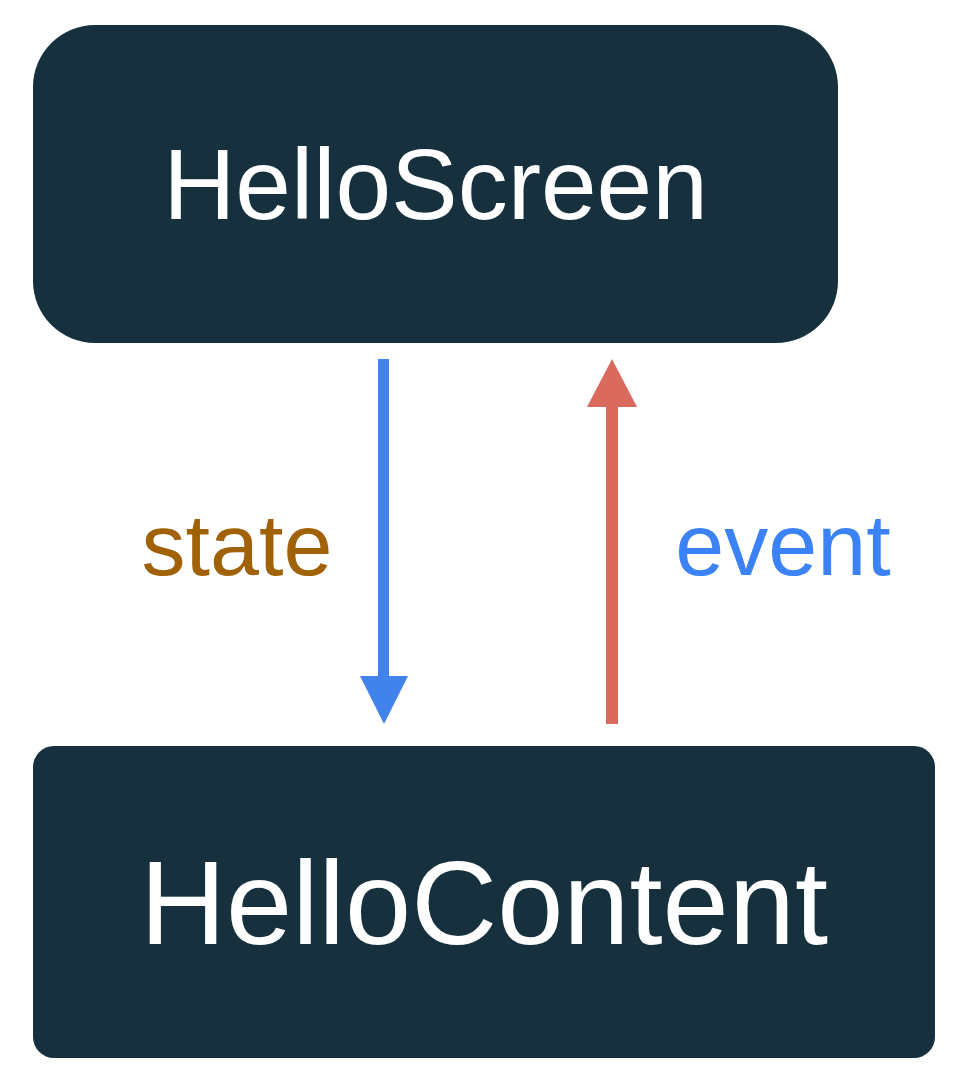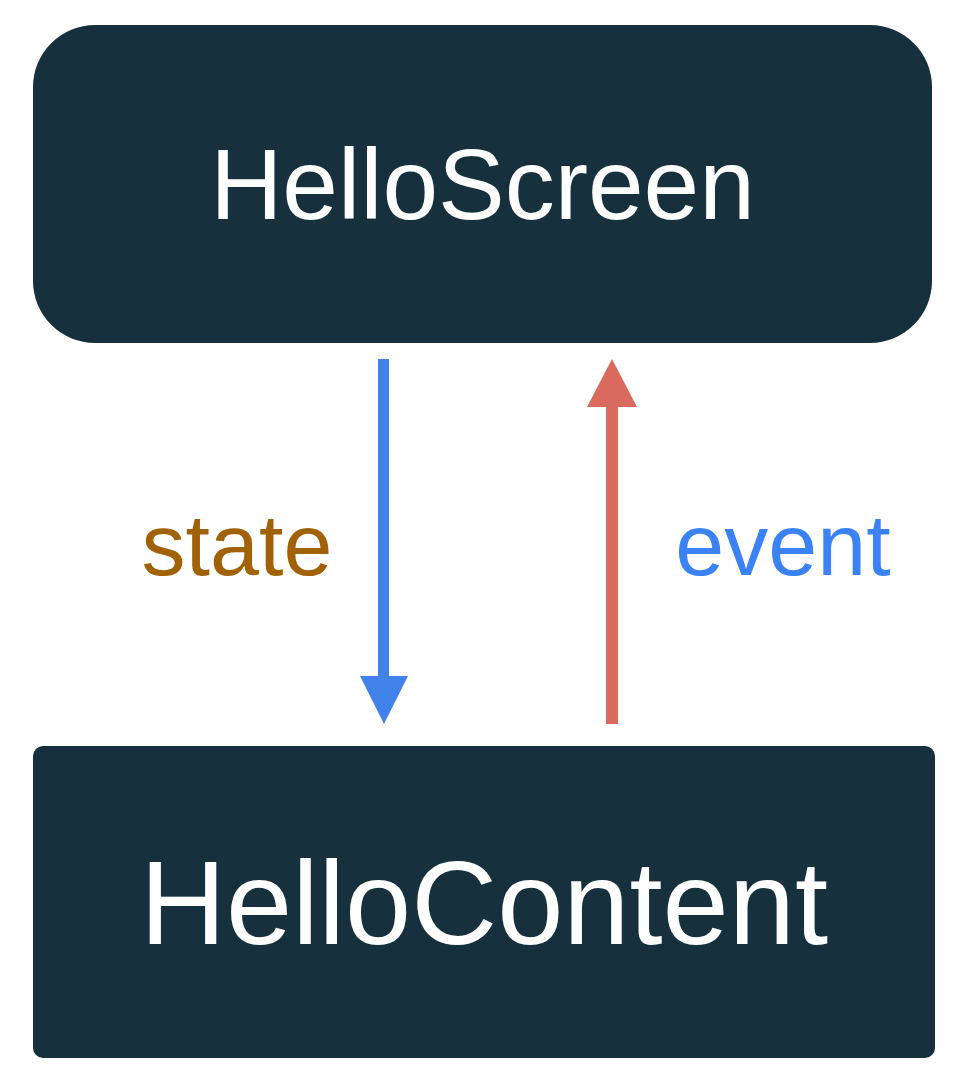--- a/index.html
+++ b/index.html
@@ -21,31 +21,31 @@
     align-items: center;
     justify-content: center;
     color: #ffffff;
     font-weight: 400;
     line-height: 1;
     white-space: nowrap;
   }
   #node-hello-screen {
     left: 33px;
     top: 25px;
-    width: 899px;
+    width: 805px;
     height: 318px;
     border-radius: 62px;
     font-size: 100px;
   }
   #node-hello-content {
     left: 33px;
     top: 746px;
     width: 902px;
     height: 312px;
-    border-radius: 10px;
+    border-radius: 21px;
     font-size: 119px;
   }
   .arrow-shaft {
     position: absolute;
   }
   #state-arrow-shaft {
     left: 378px;
     top: 359px;
     width: 11px;
     height: 318px;

